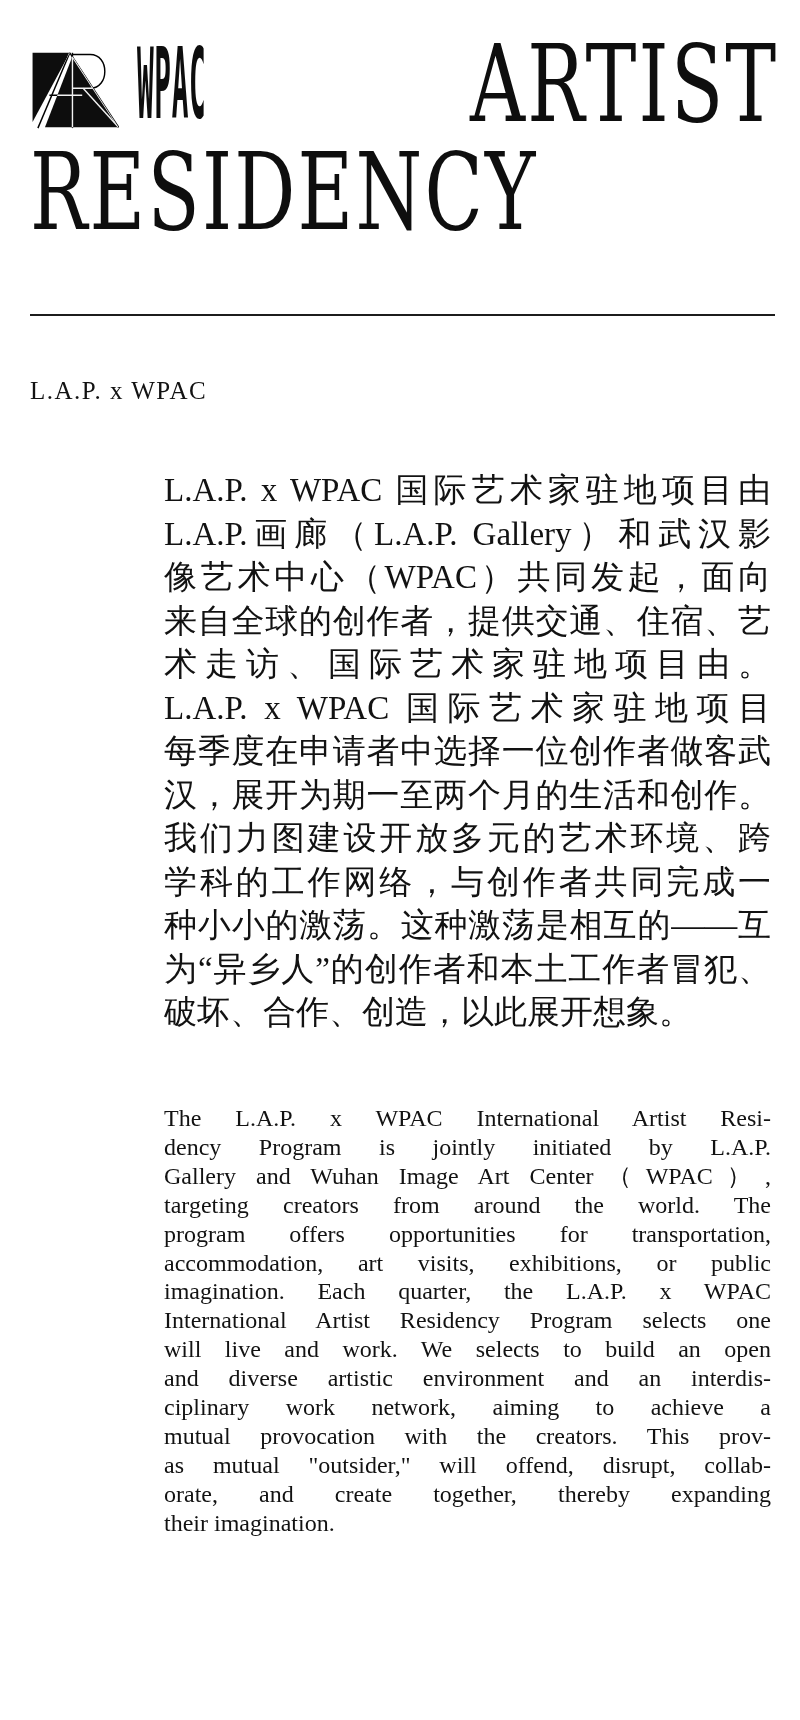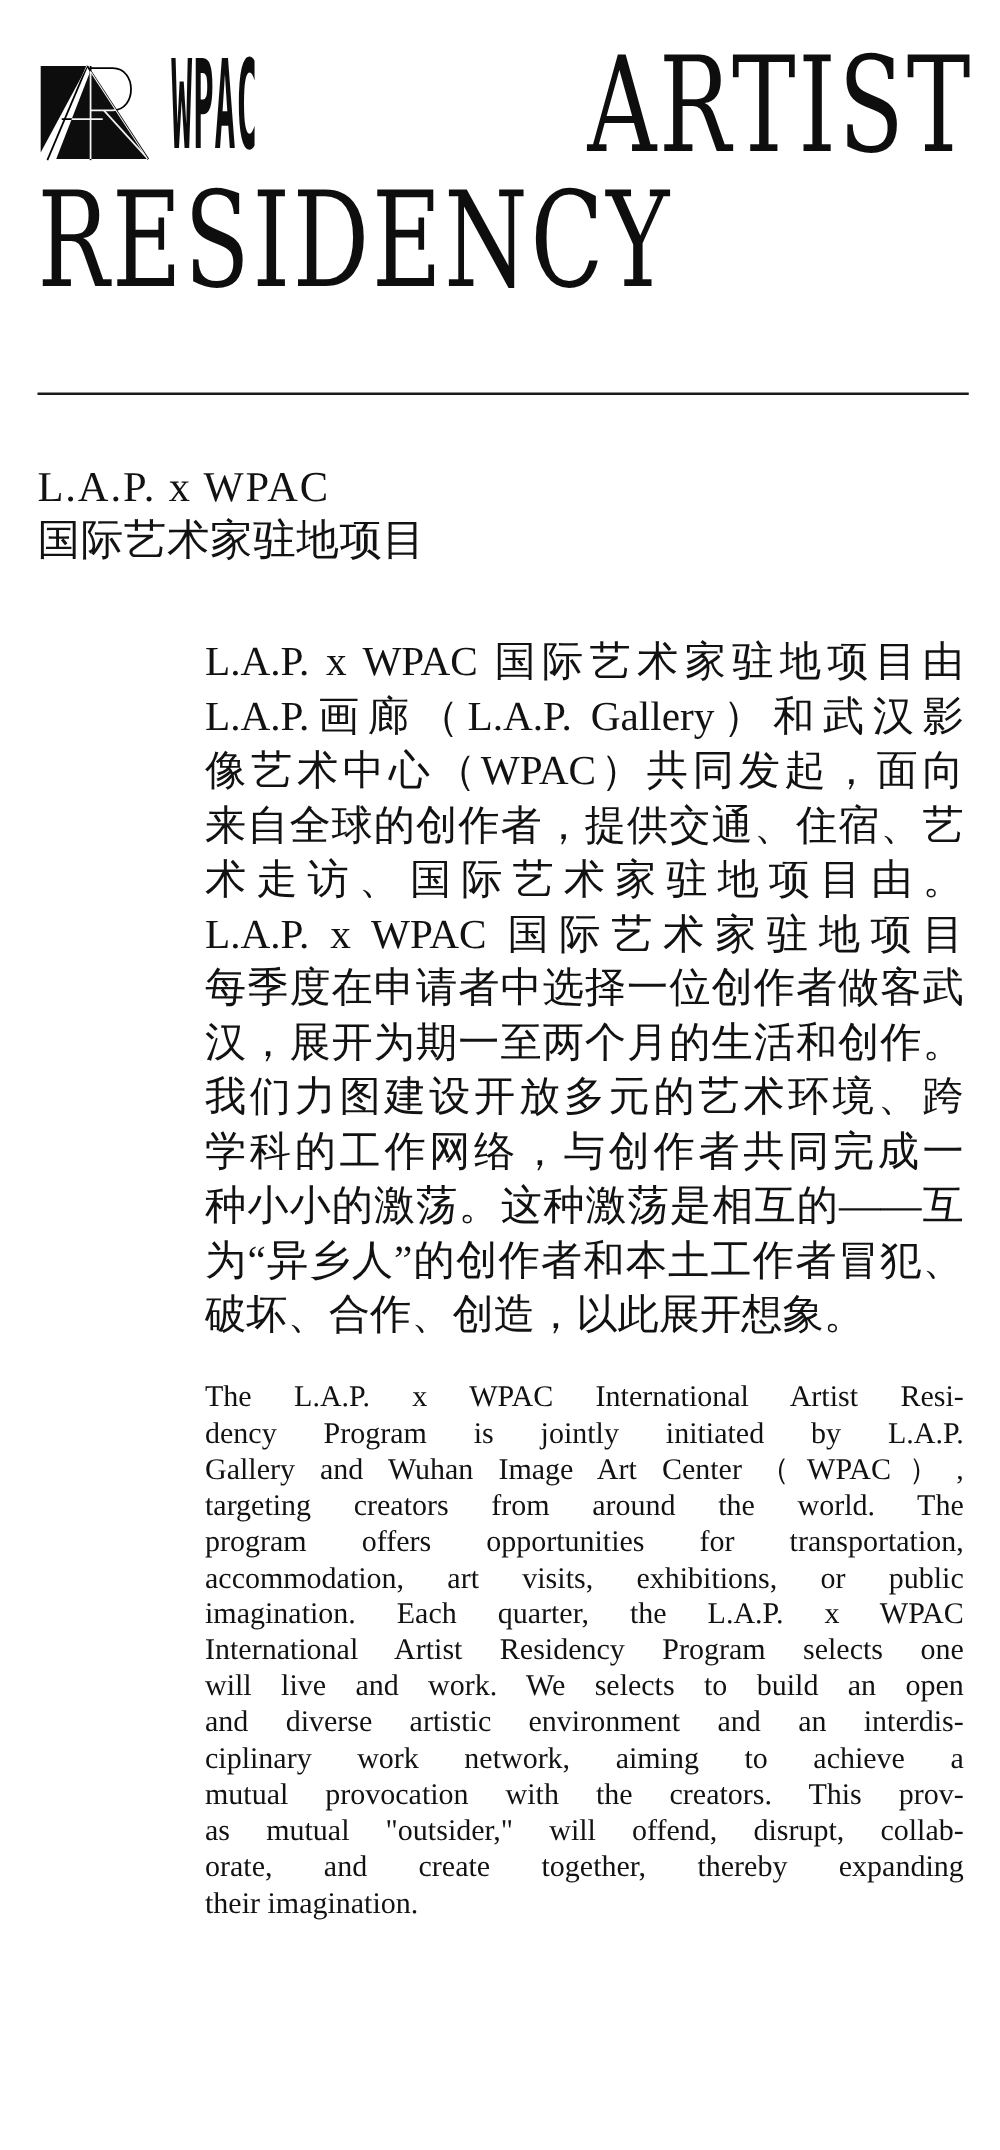--- a/index.html
+++ b/index.html
@@ -74,35 +74,34 @@
 
   
   .subheader {
     position: absolute;
     left: 30px;
     right: 25px;
     top: 370px;
     display: flex;
     justify-content: space-between;
     align-items: baseline;
-    font-size: 34px;
+    font-size: 25px;
     line-height: 42px;
-    flex-direction: column;
   }
   .subheader .en { letter-spacing: 1.5px; }
   .subheader .zh { letter-spacing: 0.5px; }
 
   
   .para {
     position: absolute;
     left: 164px;
     width: 607px;
   }
   .para.zh {
-    top: 509px;
+    top: 469px;
     font-size: 33px;
     line-height: 43.5px;
   }
   .para.en {
     top: 1104px;
     font-size: 24px;
     line-height: 28.9px;
   }
   .jline { text-align: justify; text-align-last: justify; }
   .jline.last { text-align-last: left; }
@@ -138,21 +137,20 @@
   </svg>
   <span class="wordmark">WPAC</span>
 
   <h1 class="title-line title-line1">ARTIST</h1>
   <h1 class="title-line title-line2">RESIDENCY</h1>
 
   <div class="rule"></div>
 
   <div class="subheader">
     <span class="en">L.A.P. x WPAC</span>
-    <span class="zh">国际艺术家驻地项目</span>
   </div>
 
   <div class="para zh">
       <div class="jline">L.A.P. x WPAC 国际艺术家驻地项目由</div>
       <div class="jline">L.A.P.画廊（L.A.P. Gallery）和武汉影</div>
       <div class="jline">像艺术中心（WPAC）共同发起，面向</div>
       <div class="jline">来自全球的创作者，提供交通、住宿、艺</div>
       <div class="jline">术走访、国际艺术家驻地项目由。</div>
       <div class="jline">L.A.P. x WPAC 国际艺术家驻地项目</div>
       <div class="jline">每季度在申请者中选择一位创作者做客武</div>

